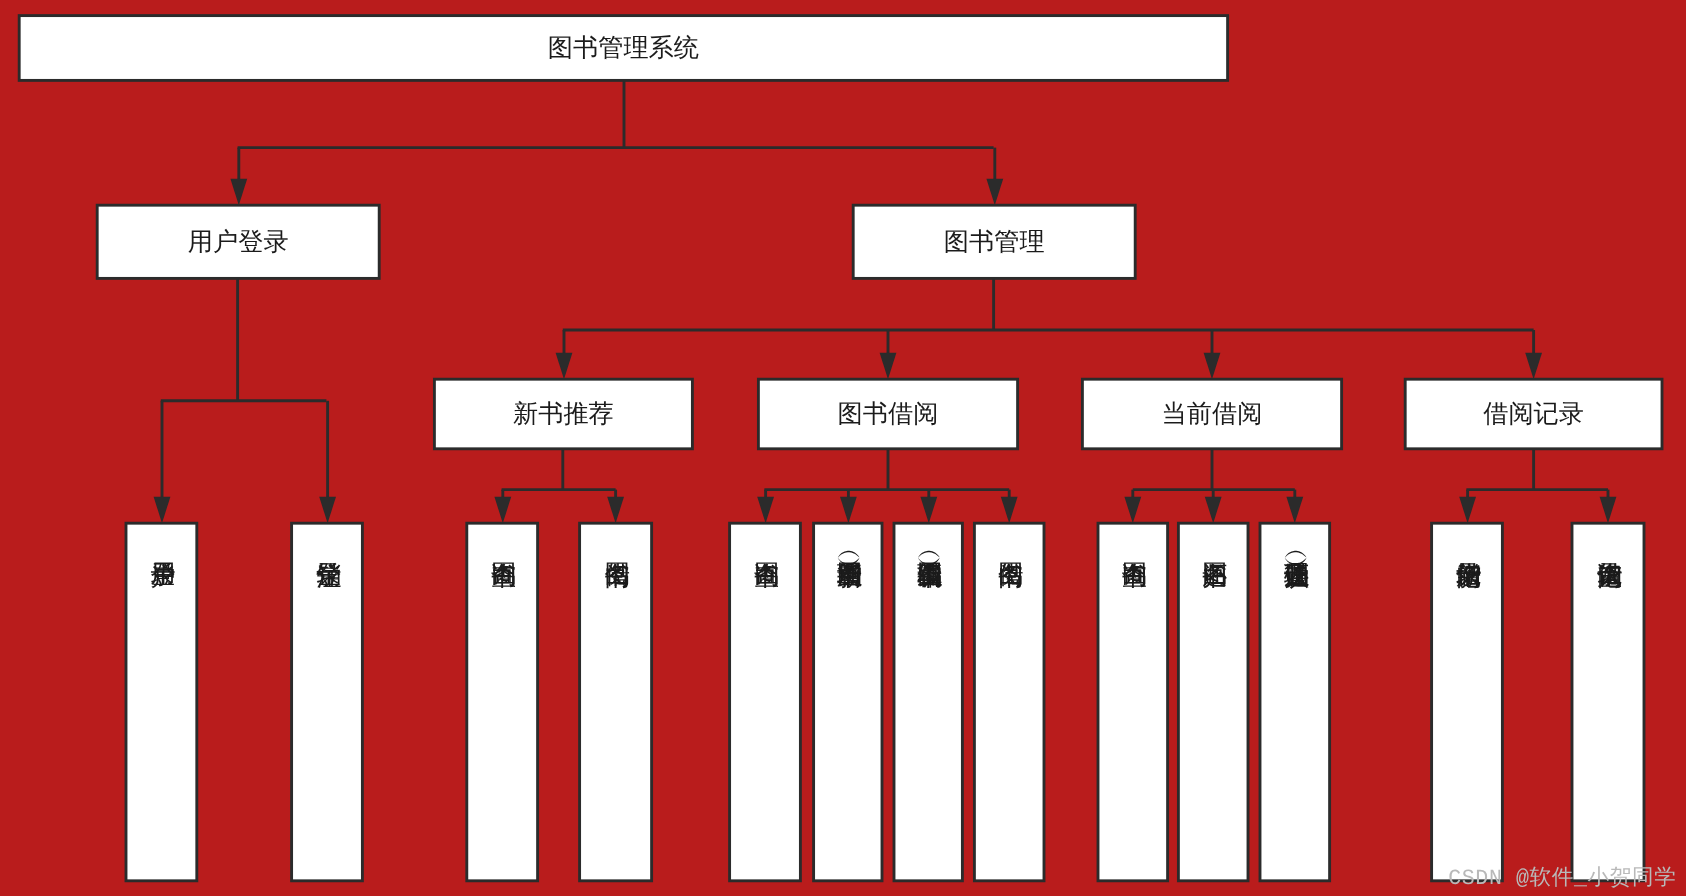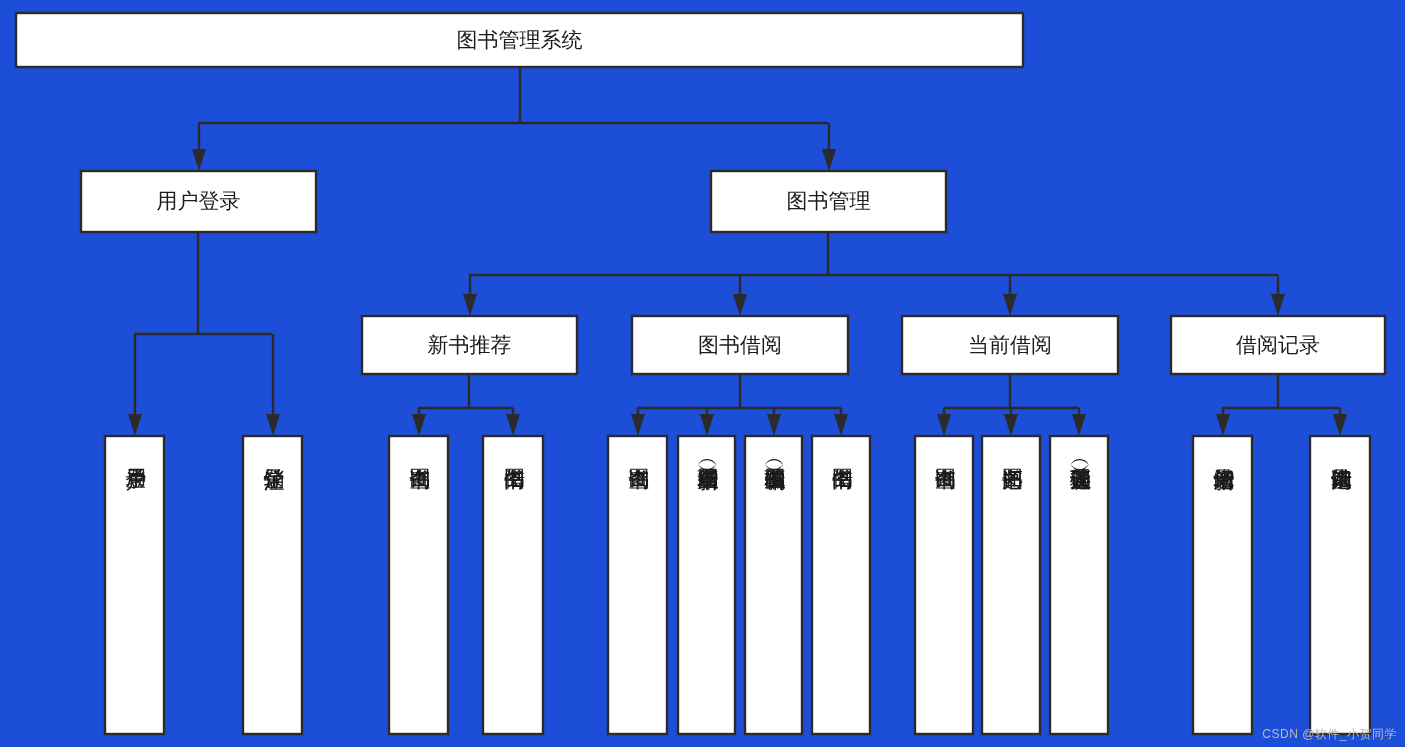--- a/index.html
+++ b/index.html
@@ -7,21 +7,21 @@
     padding: 0;
     background: #ffffff;
   }
   body {
     font-family: "Liberation Sans", "DejaVu Sans", sans-serif;
   }
   #diagram-root {
     position: relative;
     width: 1405px;
     height: 747px;
-    background: #1d4ed8;
+    background: #b91c1c;
     overflow: hidden;
   }
   svg.diagram-canvas {
     position: absolute;
     top: 0;
     left: 0;
     width: 1405px;
     height: 747px;
   }
   .node-rect {
@@ -52,22 +52,22 @@
     stroke-linecap: butt;
   }
   .arrow-head {
     fill: #2b2b2b;
     stroke: none;
   }
   .watermark {
     position: absolute;
     right: 8px;
     bottom: 4px;
-    font-family: Liberation Sans, sans-serif;
-    font-size: 12px;
+    font-family: Liberation Mono, monospace;
+    font-size: 18px;
     color: #b9b9b9;
     letter-spacing: 0.5px;
     white-space: nowrap;
     pointer-events: none;
   }
 </style>
 </head>
 <body>
 
 <div id="diagram-root">

